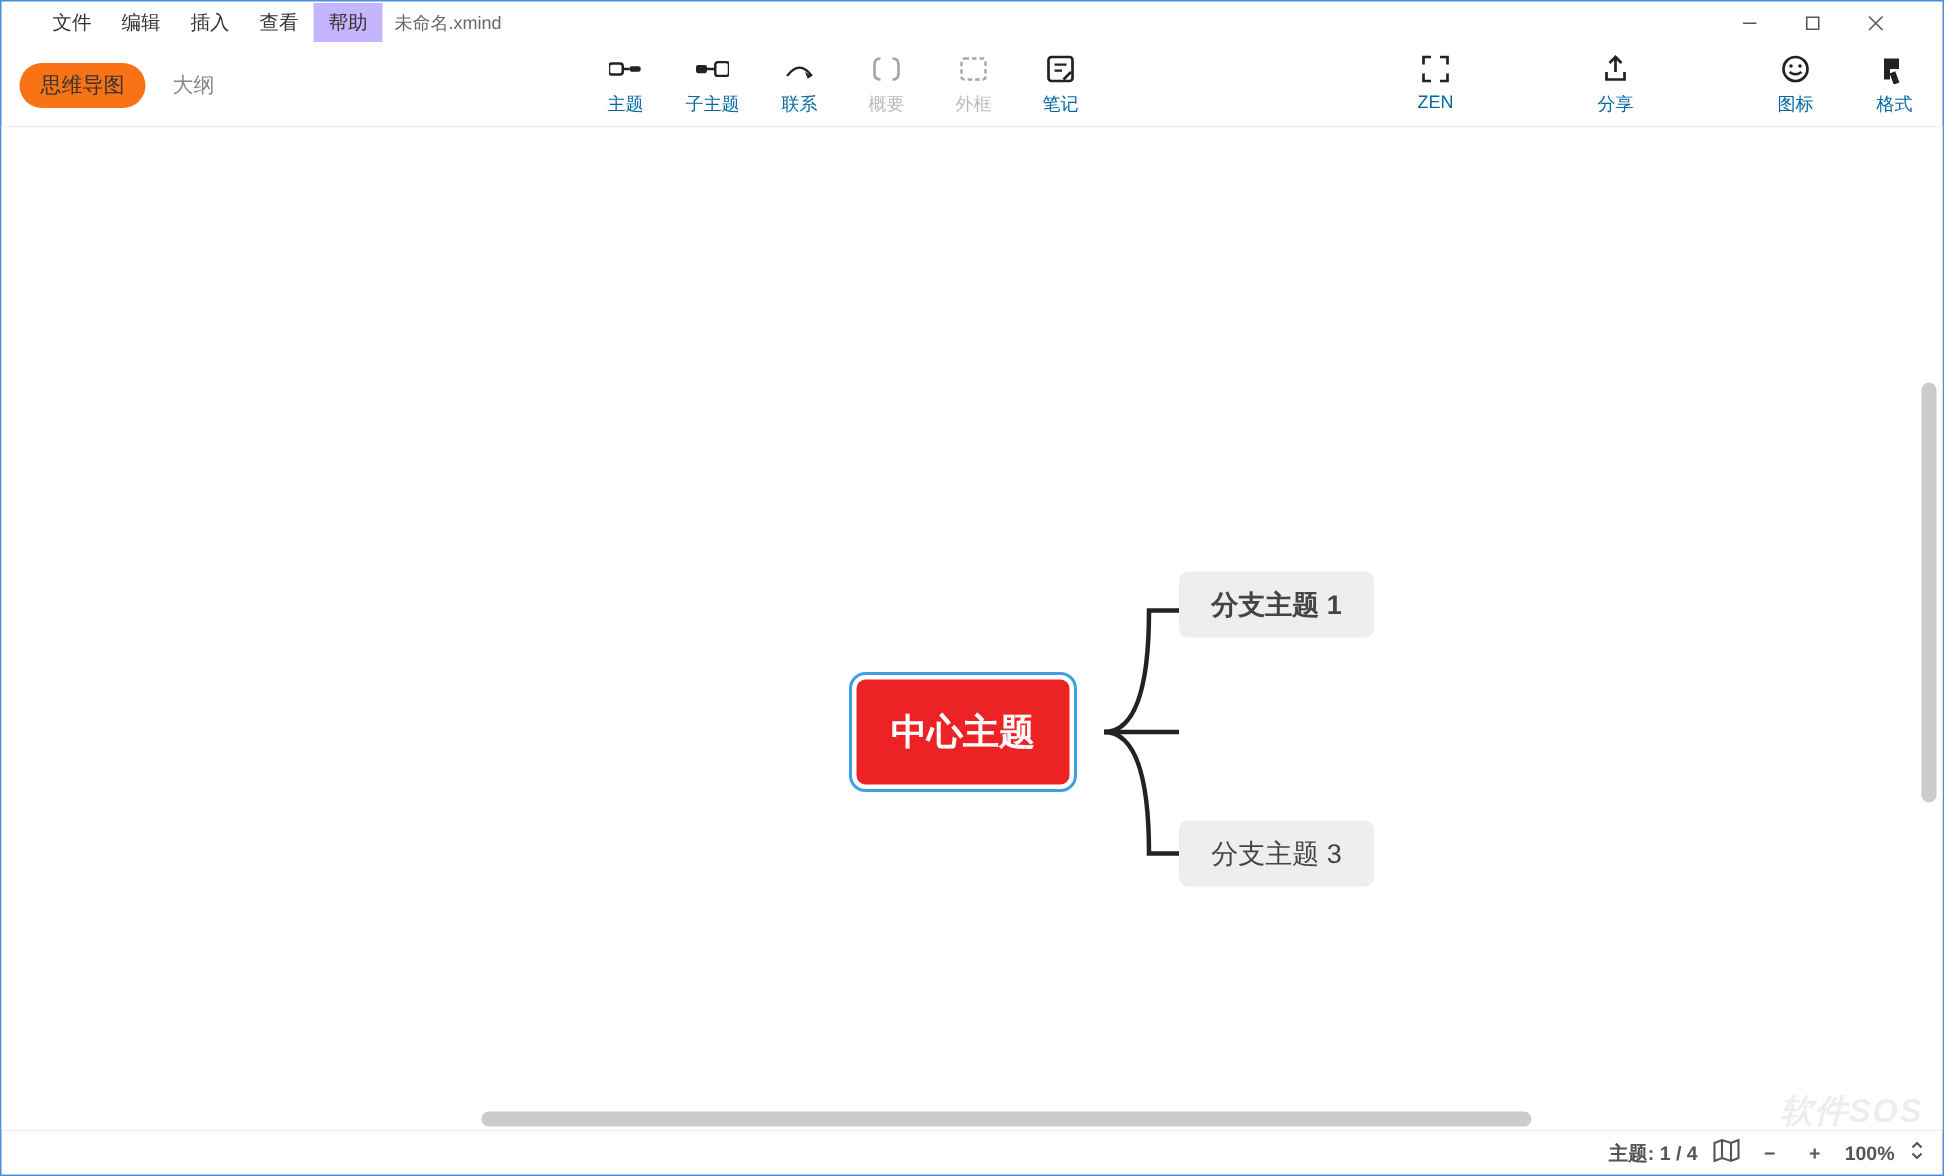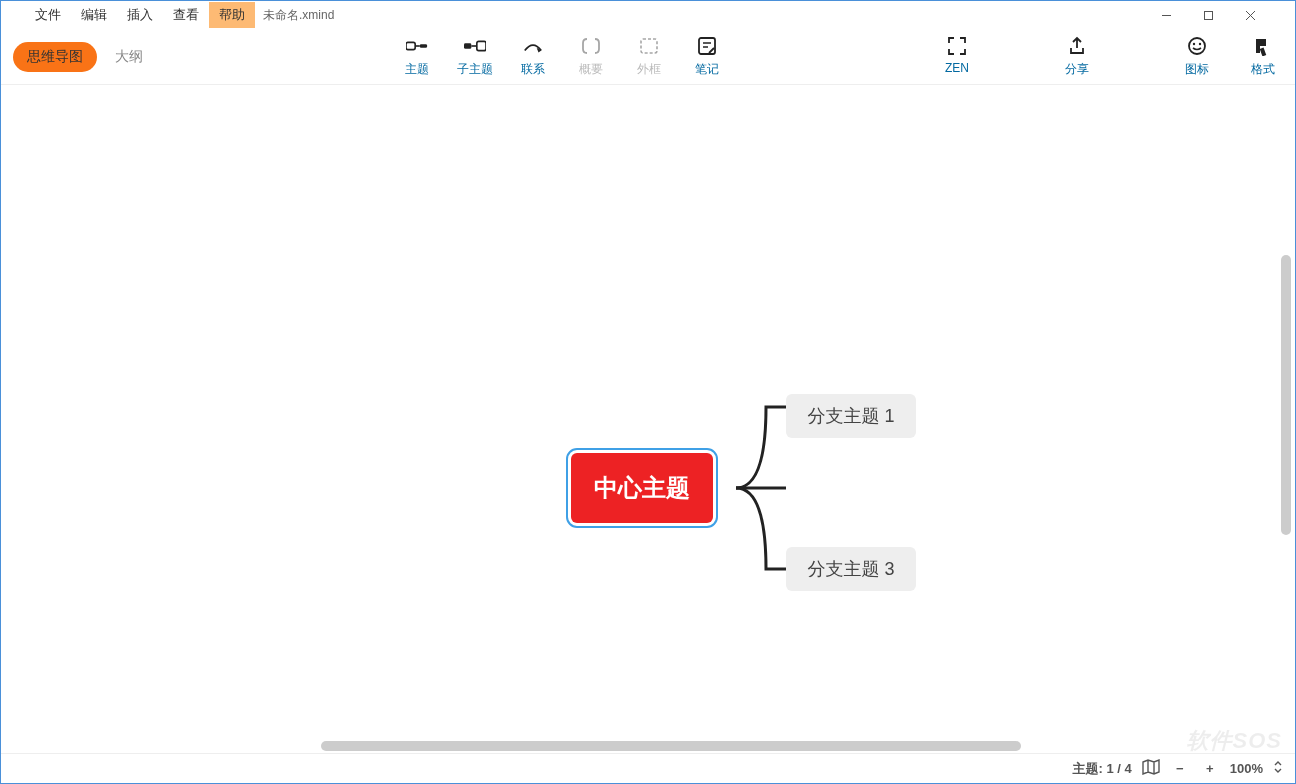--- a/index.html
+++ b/index.html
@@ -2,21 +2,21 @@
 <html><head>
   <meta charset="utf-8">
   <style>
     * { margin: 0; padding: 0; box-sizing: border-box; font-family: "Microsoft YaHei", "PingFang SC", sans-serif; }
     body { width: 1296px; height: 784px; background: #fff; overflow: hidden; position: relative; }
     .window { width: 100%; height: 100%; border: 1px solid #4a90d9; display: flex; flex-direction: column; }
     
     
     .menu-bar { display: flex; align-items: center; height: 28px; padding: 0 24px; font-size: 13px; color: #333; }
     .menu-item { padding: 4px 10px; cursor: pointer; }
-    .menu-item.active { background: #fdba74; }
+    .menu-item.active { background: #c4b5fd; }
     .filename { padding: 4px 8px; color: #666; font-size: 12px; }
     .window-controls { margin-left: auto; display: flex; }
     .win-ctrl { width: 42px; height: 28px; display: flex; align-items: center; justify-content: center; cursor: pointer; color: #555; font-size: 12px; }
     
     
     .toolbar { display: flex; align-items: center; height: 56px; padding: 0 12px; border-bottom: 1px solid #eee; }
     .view-tabs { display: flex; gap: 4px; }
     .view-tab { padding: 6px 14px; border-radius: 16px; font-size: 14px; cursor: pointer; color: #888; }
     .view-tab.active { background: #f97316; color: #333; }
     .tb-group { display: flex; gap: 18px; margin-left: 240px; }
@@ -31,21 +31,21 @@
     
     .canvas-wrap { flex: 1; position: relative; overflow: hidden; background: #fff; }
     .canvas { position: absolute; inset: 0; }
     .scrollbar-v { position: absolute; right: 4px; top: 170px; width: 10px; height: 280px; background: #ccc; border-radius: 5px; }
     .scrollbar-h-track { position: absolute; bottom: 0; left: 0; right: 0; height: 14px; }
     .scrollbar-h { position: absolute; bottom: 2px; left: 320px; width: 700px; height: 10px; background: #ccc; border-radius: 5px; }
     
     
     .central-node { position: absolute; left: 570px; top: 368px; width: 142px; height: 70px; background: #ed2224; border-radius: 6px; display: flex; align-items: center; justify-content: center; color: #fff; font-size: 24px; font-weight: bold; outline: 2px solid #3fa0e6; outline-offset: 3px; }
     .branch-node { position: absolute; left: 785px; width: 130px; height: 44px; background: #eeeeee; border-radius: 6px; display: flex; align-items: center; justify-content: center; color: #444; font-size: 18px; }
-    .branch1 { top: 309px; }
+    .branch1 { top: 296px; font-weight: bold; }
     .branch2 { top: 381px; }
     .branch3 { top: 462px; }
     
     
     svg.connectors { position: absolute; left: 0; top: 0; width: 100%; height: 100%; pointer-events: none; }
     
     
     .status-bar { height: 30px; display: flex; align-items: center; justify-content: flex-end; padding: 0 12px; font-size: 13px; color: #555; gap: 10px; border-top: 1px solid #eee; font-weight: bold; }
     .zoom-btn { width: 20px; text-align: center; cursor: pointer; }
 

